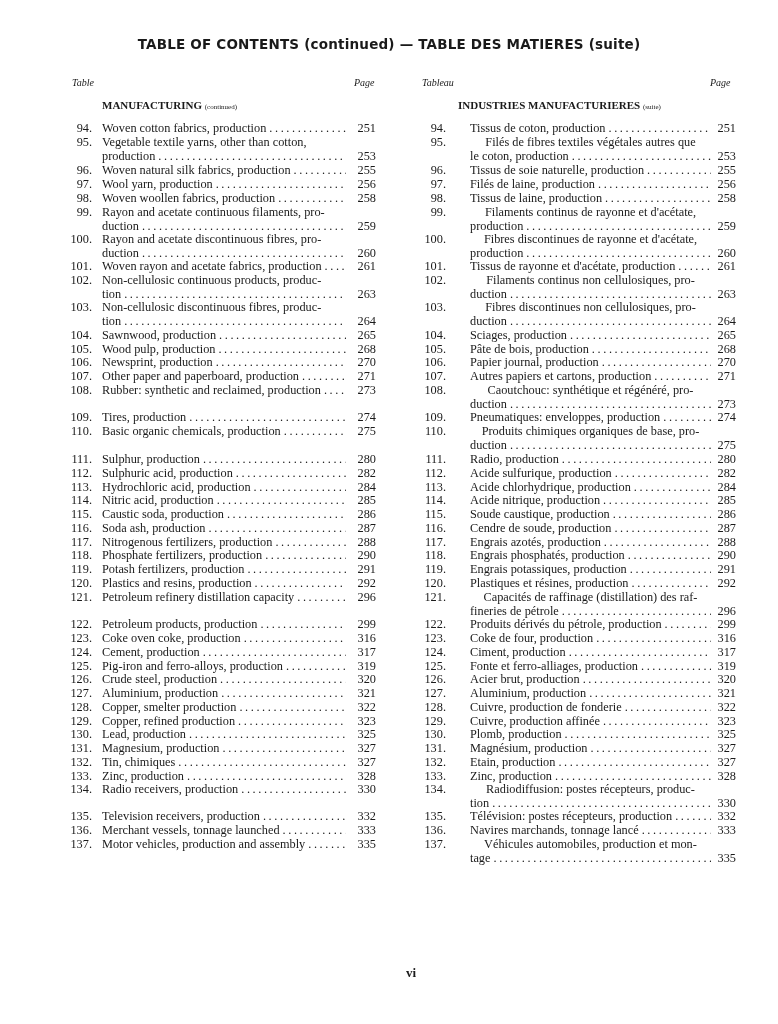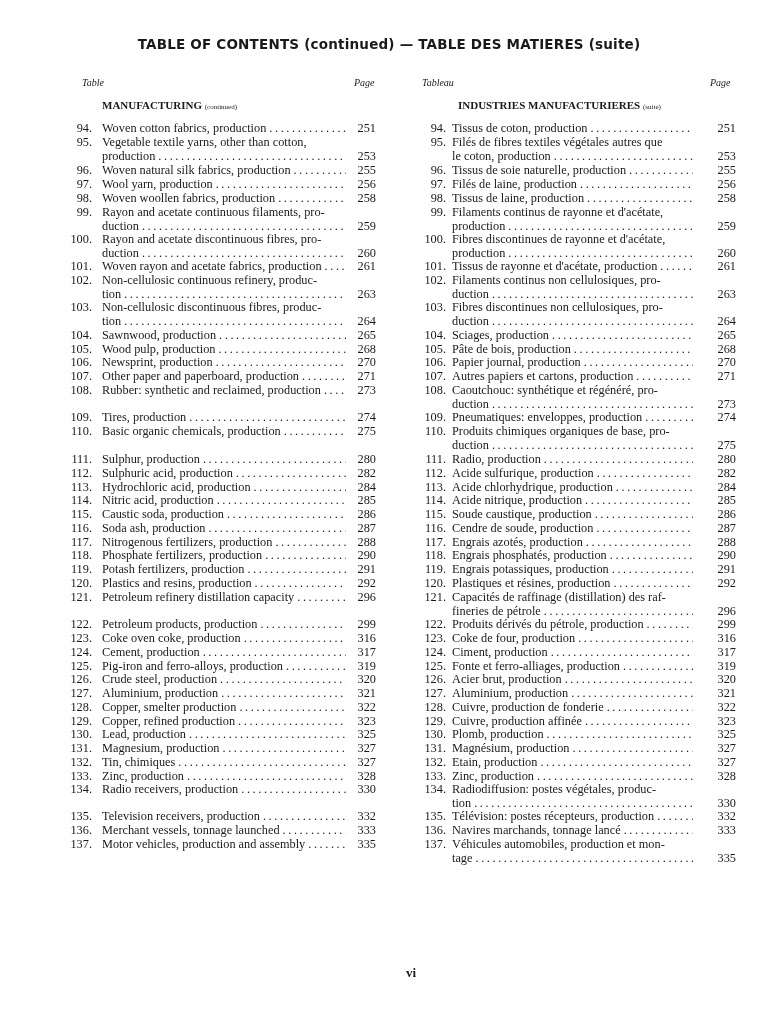--- a/index.html
+++ b/index.html
@@ -11,32 +11,32 @@
   .section small { font-weight: normal; font-size: 7px; }
   .entry { position: absolute; font-family: "Liberation Serif", serif; font-size: 12.3px; line-height: 14px; height: 14px; white-space: nowrap; }
   .num { position: absolute; text-align: right; }
   .txt { position: absolute; overflow: hidden; display: flex; }
   .txt .t { flex: 0 0 auto; }
   .txt .dots { flex: 1 1 auto; overflow: hidden; letter-spacing: 2.6px; margin-left: 3px; }
   .pg { position: absolute; text-align: right; }
   .left .num { left: 60px; width: 32px; }
   .left .txt { left: 102px; width: 244px; }
   .right .num { left: 414px; width: 32px; }
-  .right .txt { left: 452px; width: 241px; }
+  .right .txt { left: 470px; width: 241px; justify-content: center; }
   .left .pg { left: 346px; width: 30px; }
   .right .pg { left: 704px; width: 32px; }
   .folio { position: absolute; top: 965px; left: 0; width: 778px; text-align: center;
     font-family: "Liberation Serif", serif; font-weight: bold; font-size: 13px; margin-left: 22px; }
 </style>
 </head>
 <body>
 
 <div class="title">TABLE OF CONTENTS (continued) — TABLE DES MATIERES (suite)</div>
 
-<div class="colhead" style="left:82px">Table</div>
+<div class="colhead" style="left:72px">Table</div>
 <div class="colhead" style="left:354px">Page</div>
 <div class="colhead" style="left:422px">Tableau</div>
 <div class="colhead" style="left:710px">Page</div>
 
 <div class="section" style="left:102px">
   <span>MANUFACTURING</span>
   <small>(continued)</small>
 </div>
 <div class="section" style="left:458px">
   <span>INDUSTRIES MANUFACTURIERES</span>
@@ -119,21 +119,21 @@
       <span class="num">101.</span>
       <span class="txt">
         <span class="t">Woven rayon and acetate fabrics, production</span>
         <span class="dots">................................................................................</span>
       </span>
       <span class="pg">261</span>
     </div>
     <div class="entry" style="top: 273px; left: 0px;">
       <span class="num">102.</span>
       <span class="txt">
-        <span class="t">Non-cellulosic continuous refinery, produc-</span>
+        <span class="t">Non-cellulosic continuous products, produc-</span>
       </span>
     </div>
     <div class="entry" style="top: 287px; left: 0px;">
       <span class="txt">
         <span class="t">tion</span>
         <span class="dots">................................................................................</span>
       </span>
       <span class="pg">263</span>
     </div>
     <div class="entry" style="top: 300px; left: 0px;">
@@ -779,21 +779,21 @@
       <span class="num">133.</span>
       <span class="txt">
         <span class="t">Zinc, production</span>
         <span class="dots">................................................................................</span>
       </span>
       <span class="pg">328</span>
     </div>
     <div class="entry" style="top: 782px; left: 0px;">
       <span class="num">134.</span>
       <span class="txt">
-        <span class="t">Radiodiffusion: postes végétales, produc-</span>
+        <span class="t">Radiodiffusion: postes récepteurs, produc-</span>
       </span>
     </div>
     <div class="entry" style="top: 796px; left: 0px;">
       <span class="txt">
         <span class="t">tion</span>
         <span class="dots">................................................................................</span>
       </span>
       <span class="pg">330</span>
     </div>
     <div class="entry" style="top: 809px; left: 0px;">

